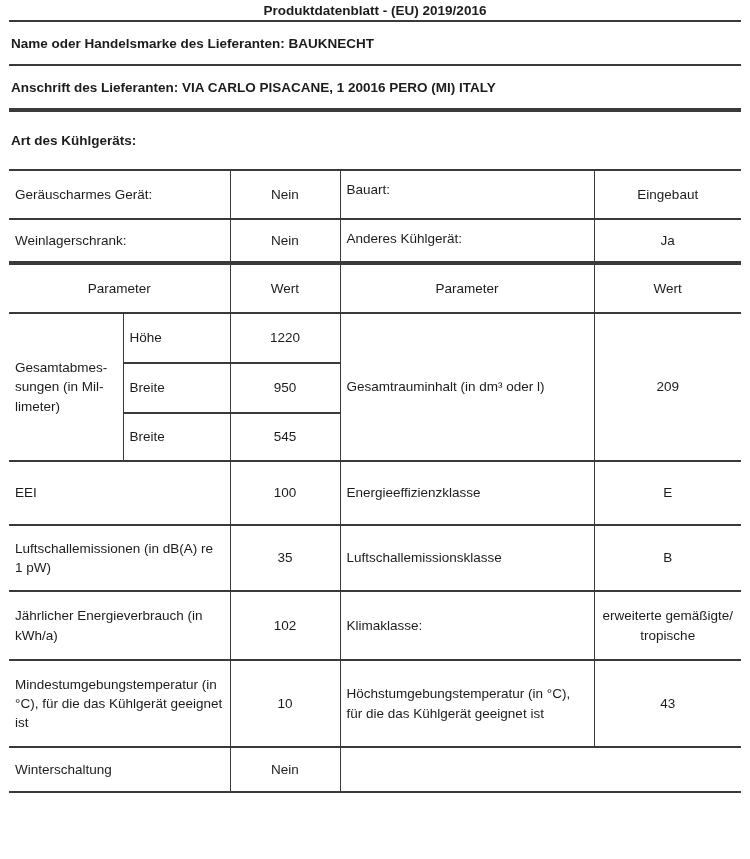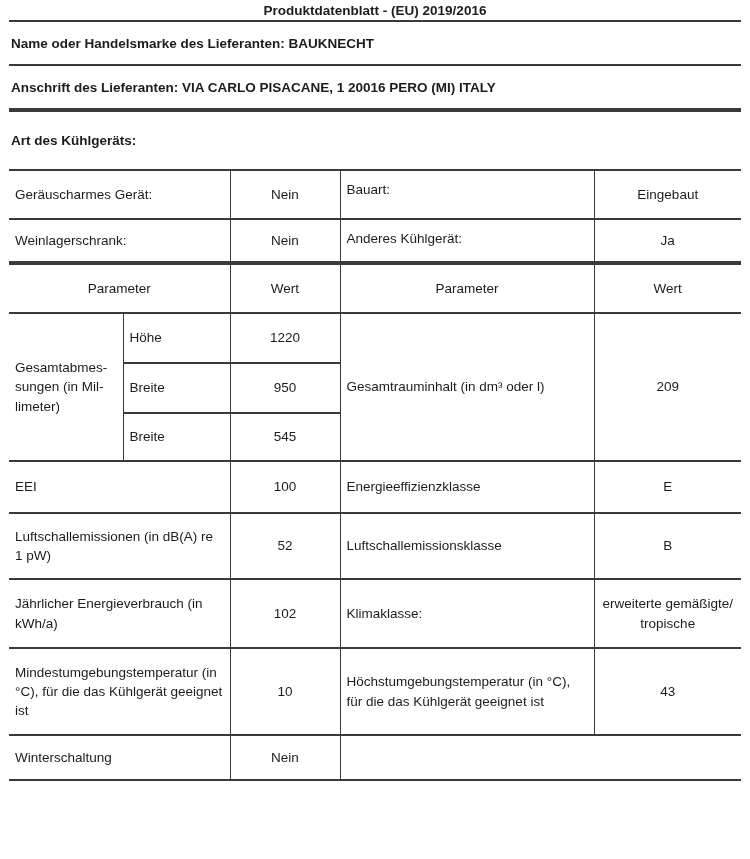--- a/index.html
+++ b/index.html
@@ -124,29 +124,29 @@
         <td rowspan="3" class="vl c"><span>209</span></td>
       </tr>
       <tr style="height:50px">
         <td class="vl"><span>Breite</span></td>
         <td class="vl c"><span>950</span></td>
       </tr>
       <tr style="height:48px">
         <td class="vl"><span>Breite</span></td>
         <td class="vl c"><span>545</span></td>
       </tr>
-      <tr style="height:52px">
+      <tr style="height:64px">
         <td colspan="2"><span>EEI</span></td>
         <td class="vl c"><span>100</span></td>
         <td class="vl"><span>Energieeffizienzklasse</span></td>
         <td class="vl c"><span>E</span></td>
       </tr>
       <tr style="height:66px">
         <td colspan="2"><span>Luftschallemissionen (in dB(A) re 1 pW)</span></td>
-        <td class="vl c"><span>52</span></td>
+        <td class="vl c"><span>35</span></td>
         <td class="vl"><span>Luftschallemissionsklasse</span></td>
         <td class="vl c"><span>B</span></td>
       </tr>
       <tr style="height:69px">
         <td colspan="2"><span>Jährlicher Energieverbrauch (in kWh/a)</span></td>
         <td class="vl c"><span>102</span></td>
         <td class="vl"><span>Klimaklasse:</span></td>
         <td class="vl c"><span>erweiterte gemäßigte/
 tropische</span></td>
       </tr>

